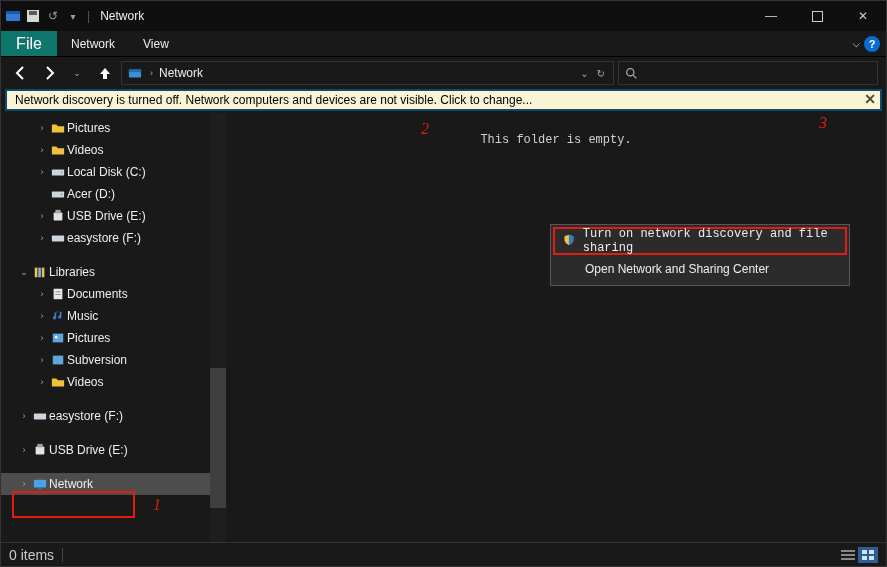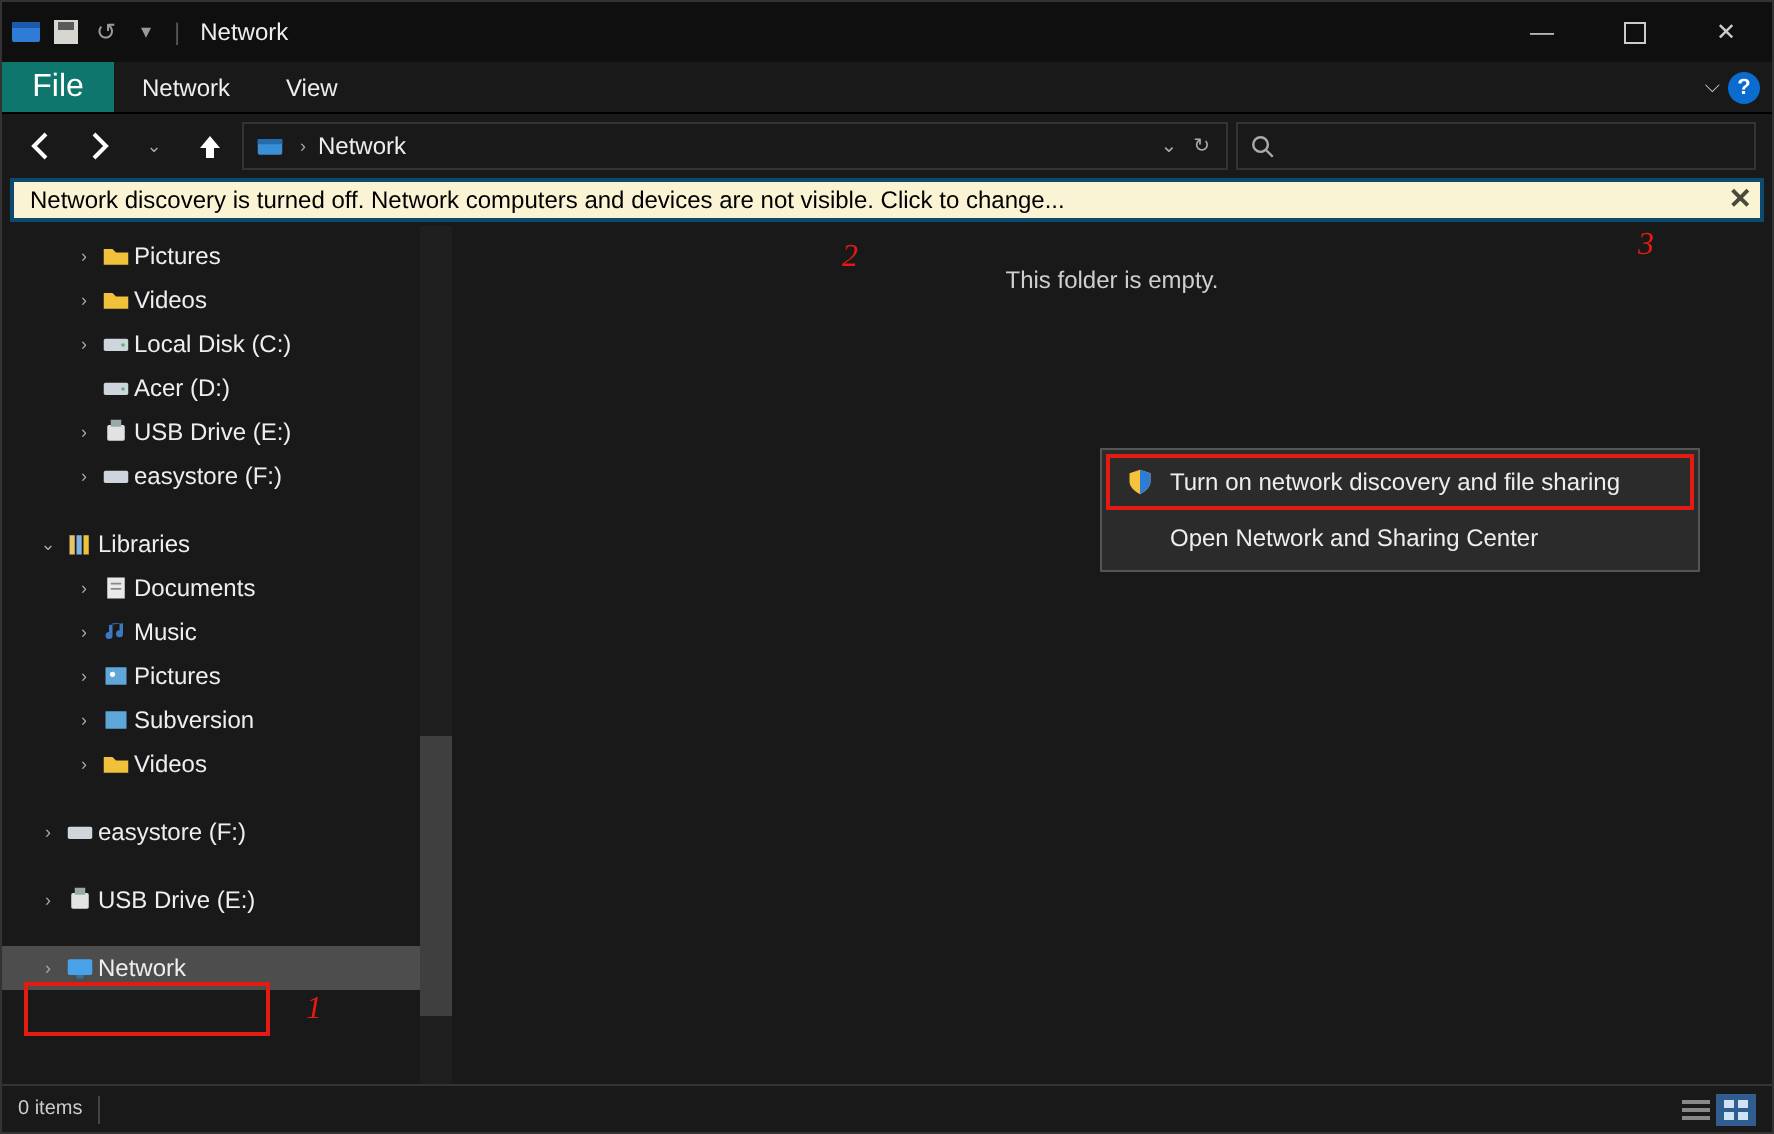--- a/index.html
+++ b/index.html
@@ -56,30 +56,30 @@
 .folder-icon { fill:#f0c23b; }
 .disk-icon { fill:#cfd5dc; }
 .usb-icon { fill:#e2e2e2; }
 .lib-icon { fill:#e8c46a; }
 .network-icon { fill:#4aa3e8; }
 .pic-icon { fill:#5fa7d8; }
 .music-icon { fill:#3f78c2; }
 
 
 .content { flex:1; background:#191919; position:relative; }
-.empty-text { color:#cfcfcf; text-align:center; padding-top:20px; font-size:12px; }
+.empty-text { color:#cfcfcf; text-align:center; padding-top:20px; font-size:12px;font-family:Liberation Mono, monospace; }
 
 
 .ctx-menu { position:absolute; left:549px; top:111px; width:300px; background:#2b2b2b; border:1px solid #555; padding:2px; z-index:10; }
 .ctx-item { height:28px; display:flex; align-items:center; padding:0 10px; color:#eee; gap:8px; font-size:12px; }
-.ctx-item.hl { border:2px solid #e31b12; padding:12px 8px; height:28px; }
+.ctx-item.hl { border:2px solid #e31b12; padding:12px 8px; height:28px;font-family:Liberation Mono, monospace; }
 .shield-icon { width:14px; height:14px; }
 
 
-.status { height:24px; background:#191919; border-top:1px solid #333; display:flex; align-items:center; padding:0 8px; color:#ccc; font-size:10px; }
+.status { height:24px; background:#191919; border-top:1px solid #333; display:flex; align-items:center; padding:0 8px; color:#ccc; font-size:14px; }
 .status-sep { width:1px; height:14px; background:#444; margin:0 8px; }
 .status-spacer { flex:1; }
 .view-btn { width:20px; height:16px; display:flex; align-items:center; justify-content:center; color:#888; }
 
 
 .anno { position:absolute; color:#e31b12; font-family:"Times New Roman", serif; font-size:16px; font-style:italic; z-index:20; }
 .red-box { position:absolute; border:2px solid #e31b12; z-index:15; }
 
 
 svg { display:block; }

